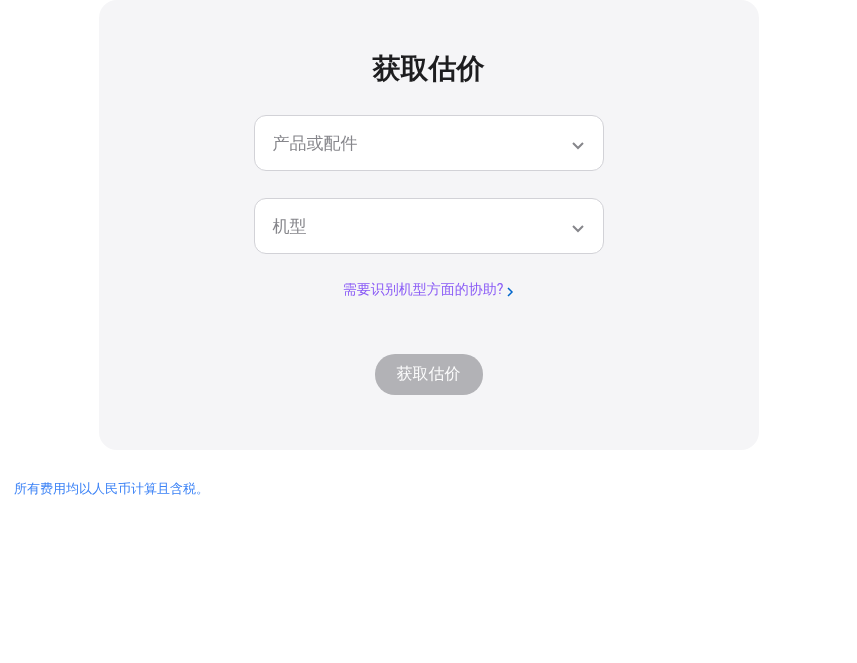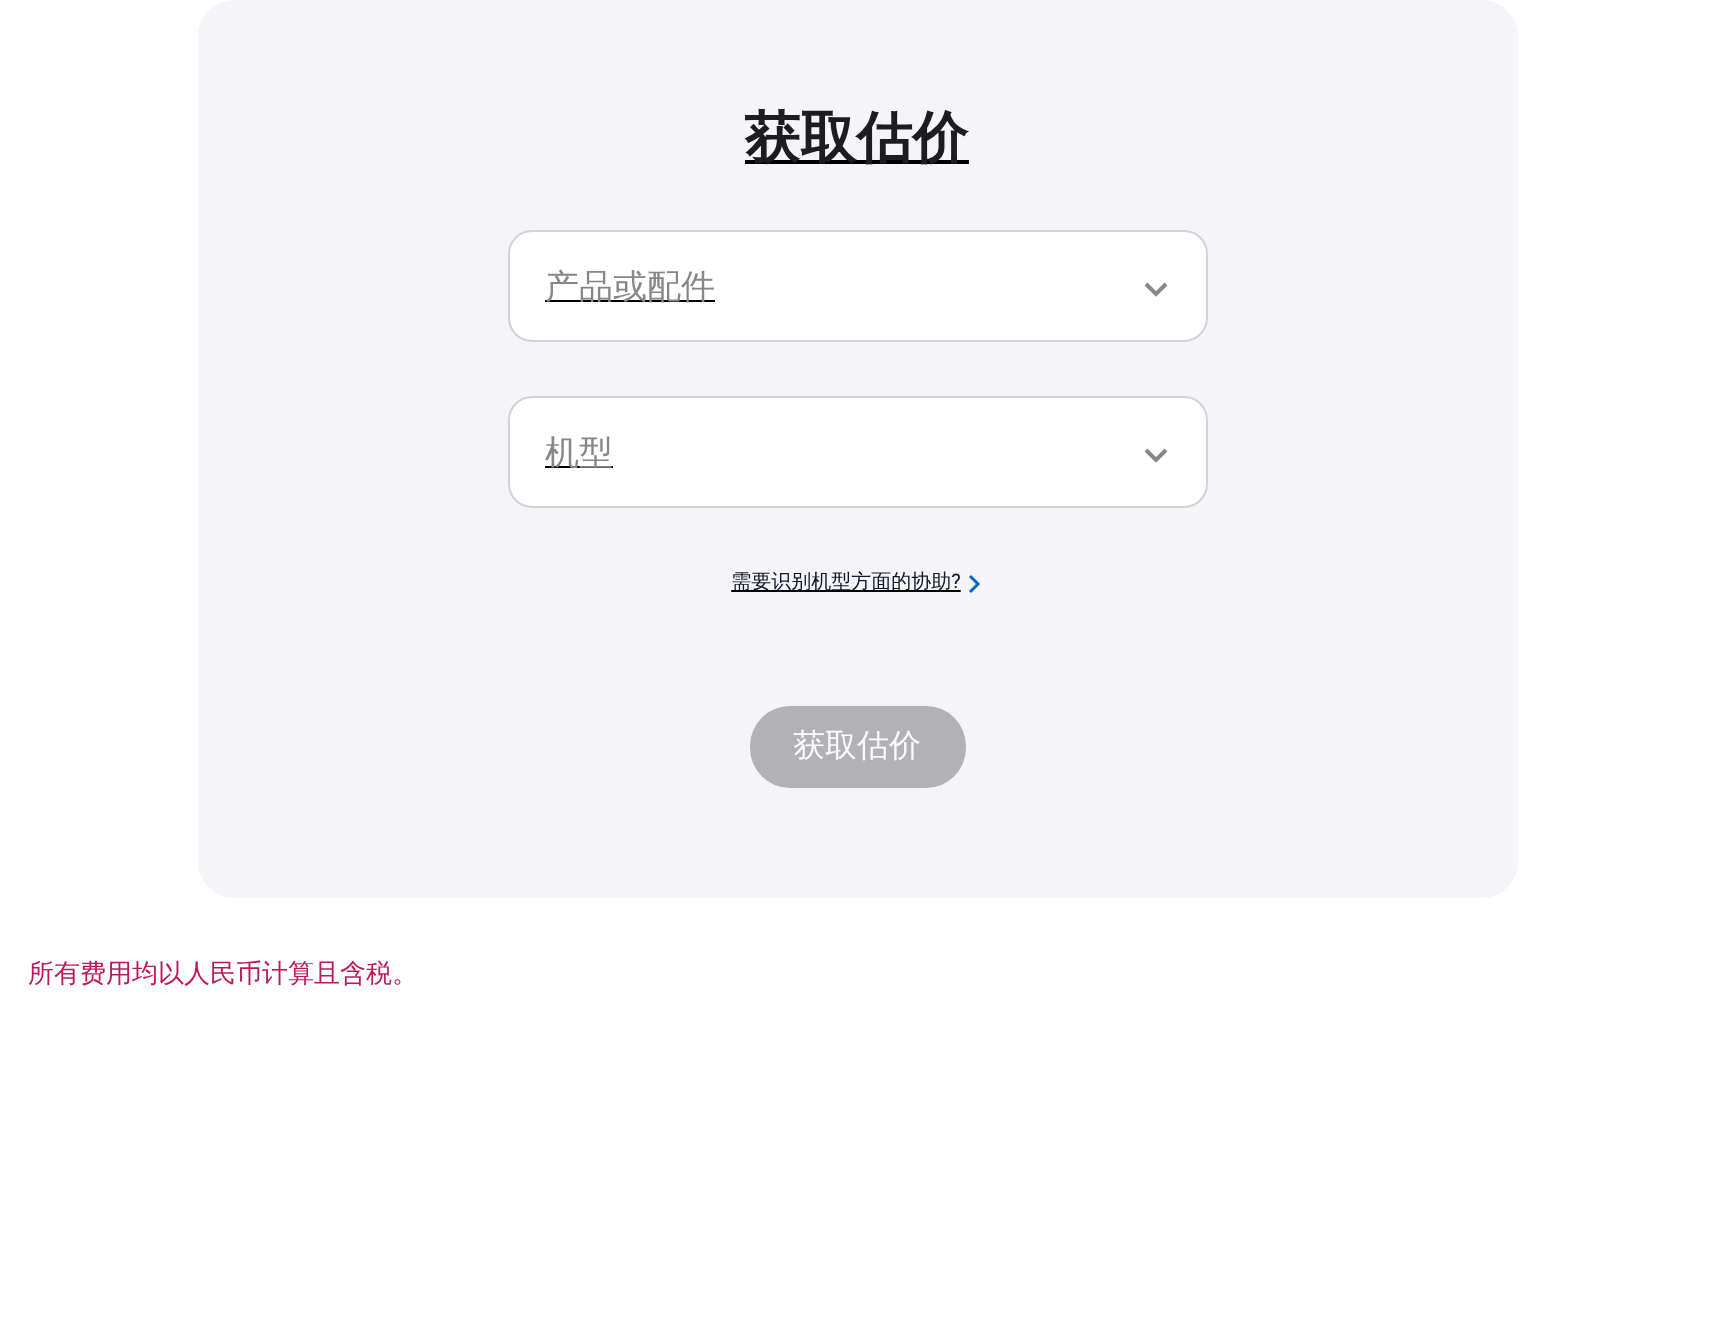--- a/index.html
+++ b/index.html
@@ -27,21 +27,20 @@
       text-decoration: none;
       font-size: 17px;
     }
     .card {
       background: #f5f5f7;
       border-radius: 18px;
       max-width: 660px;
       margin: 0 auto;
       padding: 50px 40px 55px 40px;
       text-align: center;
-      text-decoration: underline;
     }
     .card-title {
       font-size: 28px;
       font-weight: 600;
       color: #1d1d1f;
       margin-bottom: 12px;
     }
     .card-subtitle {
       font-size: 17px;
       color: #1d1d1f;
@@ -78,23 +77,23 @@
       pointer-events: none;
     }
     .chevron svg {
       width: 100%;
       height: 100%;
     }
     .help-link {
       margin: 10px 0 55px 0;
     }
     .help-link a {
-      color: #0f172a;
+      color: #8b5cf6;
       text-decoration: none;
-      font-size: 10px;
+      font-size: 14px;
     }
     .help-chevron {
       display: inline-block;
       vertical-align: middle;
       width: 8px;
       height: 10px;
       margin-left: 3px;
     }
     .submit-btn {
       background: #86868b;
@@ -104,21 +103,21 @@
       border-radius: 20px;
       padding: 10px 22px;
       font-size: 16px;
       cursor: pointer;
     }
     .footnote {
       max-width: 835px;
       margin: 28px auto 0 auto;
       padding: 0 2px;
       font-size: 13px;
-      color: #be185d;
+      color: #3b82f6;
       line-height: 1.7;
     }
     .footnote p {
       margin-bottom: 16px;
     }
   </style>
 </head>
 <body>
 
 <div class="container">

